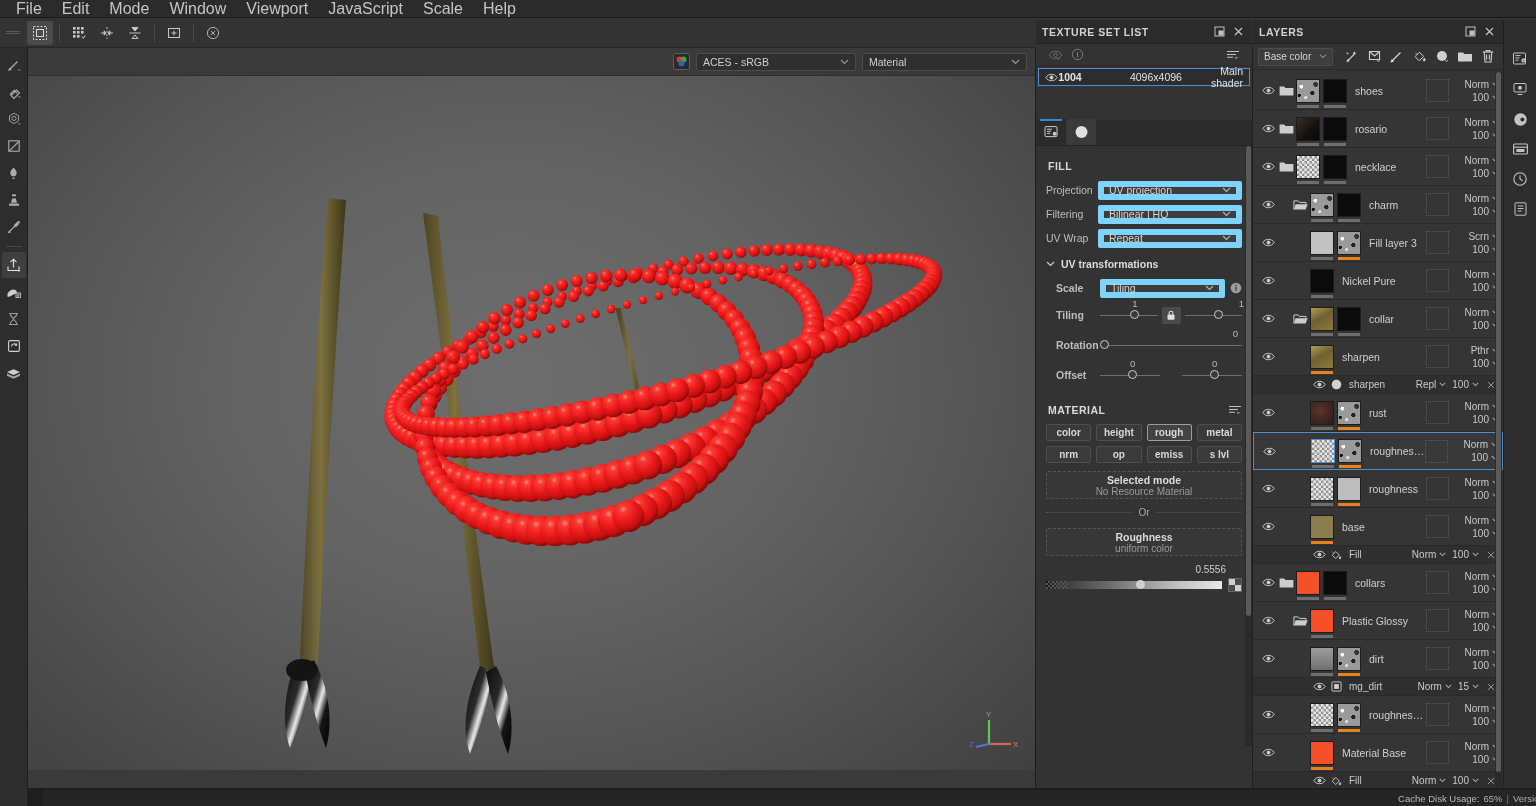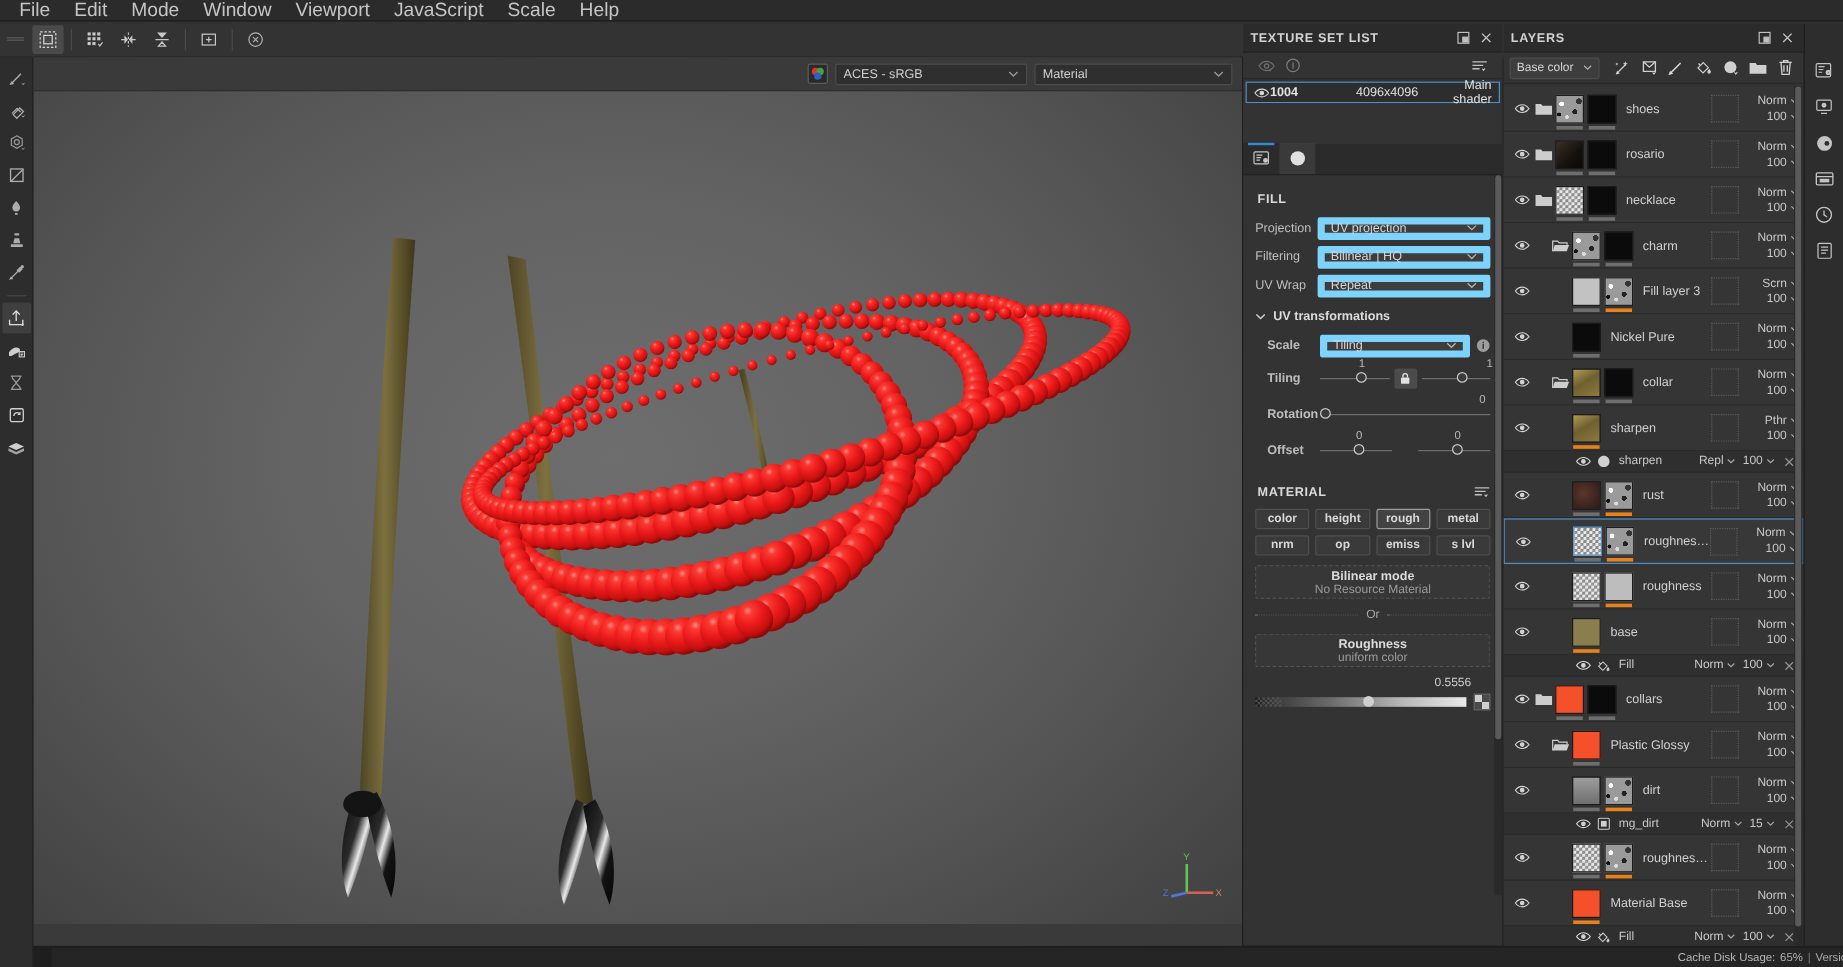--- a/index.html
+++ b/index.html
@@ -1104,21 +1104,21 @@
           <div class="chip">height</div>
           <div class="chip on">rough</div>
           <div class="chip">metal</div>
           <div class="chip">nrm</div>
           <div class="chip">op</div>
           <div class="chip">emiss</div>
           <div class="chip">s lvl</div>
         </div>
 
       <div class="bigbtn">
-        <span class="b1">Bilinear mode</span>
+        <span class="b1">Selected mode</span>
         <span class="b2">No Resource Material</span>
       </div>
 
       <div class="or-line">
         <span class="ln"></span>
         <span class="or">Or</span>
         <span class="ln"></span>
       </div>
 
       <div class="bigbtn">

